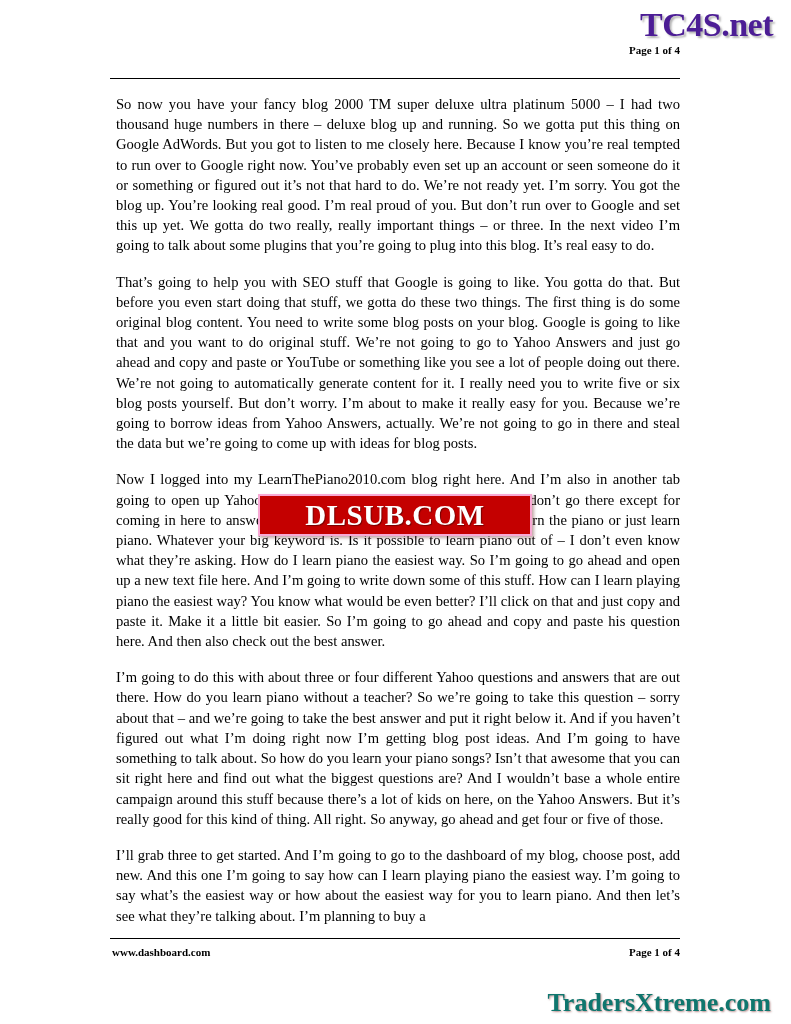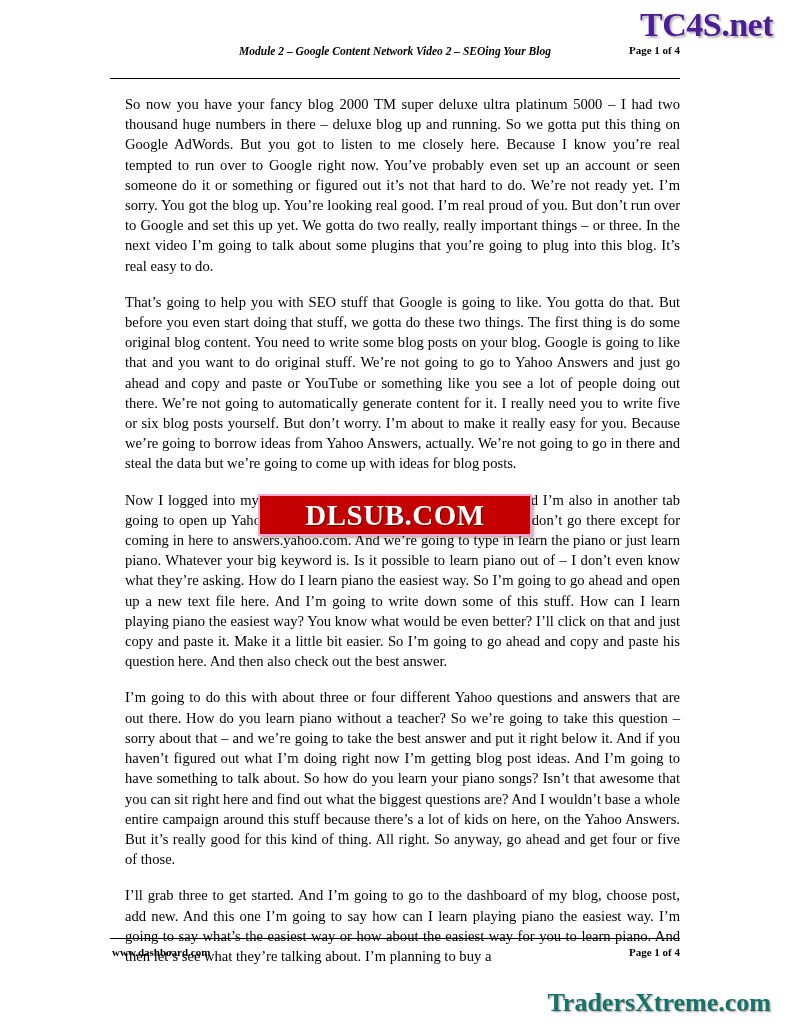--- a/index.html
+++ b/index.html
@@ -71,21 +71,21 @@
   .body {
     position: absolute;
     left: 112px;
     top: 94px;
     width: 568px;
     font-size: 14.6px;
     line-height: 20.2px;
     text-align: justify;
   }
   .body p {
-    margin: 0 0 16px 13px;
+    margin: 0 0 16px 4px;
     text-align: justify;
   }
 
   
   .rule-bottom {
     position: absolute;
     left: 110px;
     top: 938px;
     width: 570px;
     border-top: 1.5px solid #000;
@@ -144,21 +144,20 @@
 </style>
 </head>
 <body>
 
 <div class="page">
 
   <div class="tc4s-logo">TC4S.net</div>
 
   <div class="header">
     <div class="header-center">
-      <div>Module 2 – Google Content Network Video 2 – SEOing Your Blog</div>
     </div>
     <div class="header-page">Page 1 of 4</div>
   </div>
 
   <div class="rule-top"></div>
 
   <div class="body">
     <p>So now you have your fancy blog 2000 TM super deluxe ultra platinum 5000 – I had two thousand huge numbers in there – deluxe blog up and running.  So we gotta put this thing on Google AdWords.  But you got to listen to me closely here.  Because I know you’re real tempted to run over to Google right now.  You’ve probably even set up an account or seen someone do it or something or figured out it’s not that hard to do.  We’re not ready yet.  I’m sorry.  You got the blog up.  You’re looking real good.  I’m real proud of you.  But don’t run over to Google and set this up yet.  We gotta do two really, really important things – or three.  In the next video I’m going to talk about some plugins that you’re going to plug into this blog.  It’s real easy to do.</p>
     <p>That’s going to help you with SEO stuff that Google is going to like.  You gotta do that.  But before you even start doing that stuff, we gotta do these two things.  The first thing is do some original blog content.  You need to write some blog posts on your blog.  Google is going to like that and you want to do original stuff.  We’re not going to go to Yahoo Answers and just go ahead and copy and paste or YouTube or something like you see a lot of people doing out there.  We’re not going to automatically generate content for it.  I really need you to write five or six blog posts yourself.  But don’t worry.  I’m about to make it really easy for you.  Because we’re going to borrow ideas from Yahoo Answers, actually.  We’re not going to go in there and steal the data but we’re going to come up with ideas for blog posts.</p>
     <p>Now I logged into my LearnThePiano2010.com blog right here.  And I’m also in another tab going to open up Yahoo Answers which is help.yahoo.com.  I really don’t go there except for coming in here to answers.yahoo.com.  And we’re going to type in learn the piano or just learn piano.  Whatever your big keyword is.  Is it possible to learn piano out of – I don’t even know what they’re asking.  How do I learn piano the easiest way.  So I’m going to go ahead and open up a new text file here.  And I’m going to write down some of this stuff.  How can I learn playing piano the easiest way?  You know what would be even better?  I’ll click on that and just copy and paste it.  Make it a little bit easier.  So I’m going to go ahead and copy and paste his question here.  And then also check out the best answer.</p>

